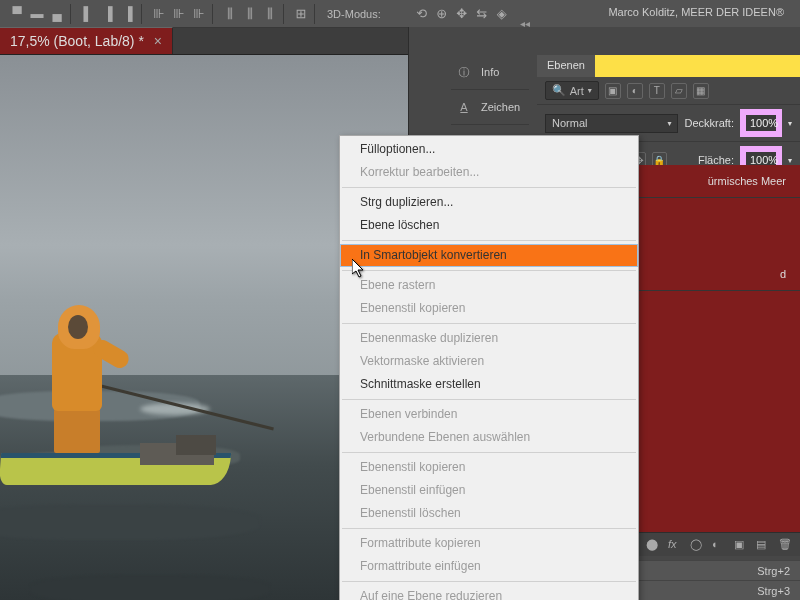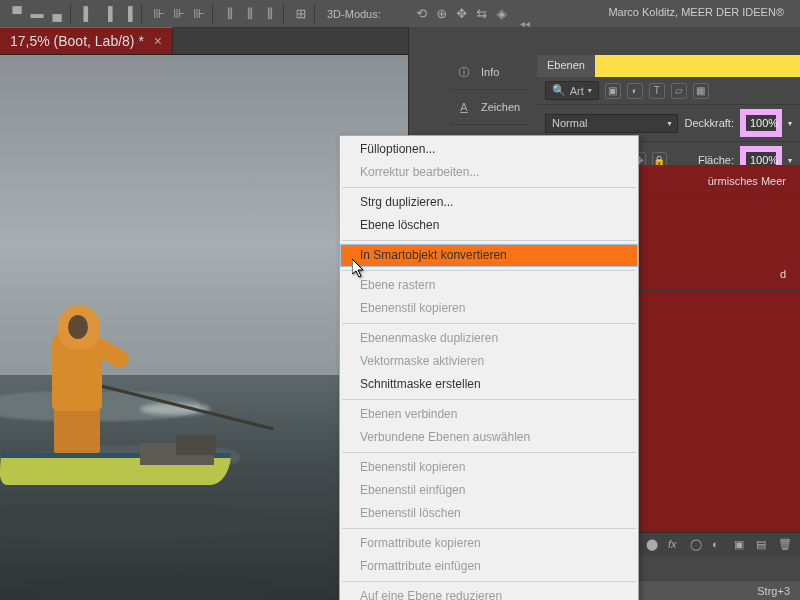--- a/index.html
+++ b/index.html
@@ -205,20 +205,21 @@
     </div>
     <div class="layer-foot">
       <span class="foot-icon">⬤</span>
       <span class="foot-icon"><i>fx</i></span>
       <span class="foot-icon">◯</span>
       <span class="foot-icon">◐</span>
       <span class="foot-icon">▣</span>
       <span class="foot-icon">▤</span>
       <span class="foot-icon">🗑</span>
     </div>
+    <div class="shortcut-row" style="bottom:20px;">Strg+2</div>
     <div class="shortcut-row" style="bottom:0;text-align:center;">Strg+3</div>
   </div>
 </div>
 
 <div class="ctx-menu">
   <div class="ctx-item">Fülloptionen...</div>
   <div class="ctx-item disabled">Korrektur bearbeiten...</div>
   <div class="ctx-sep"></div>
   <div class="ctx-item">Strg duplizieren...</div>
   <div class="ctx-item">Ebene löschen</div>

